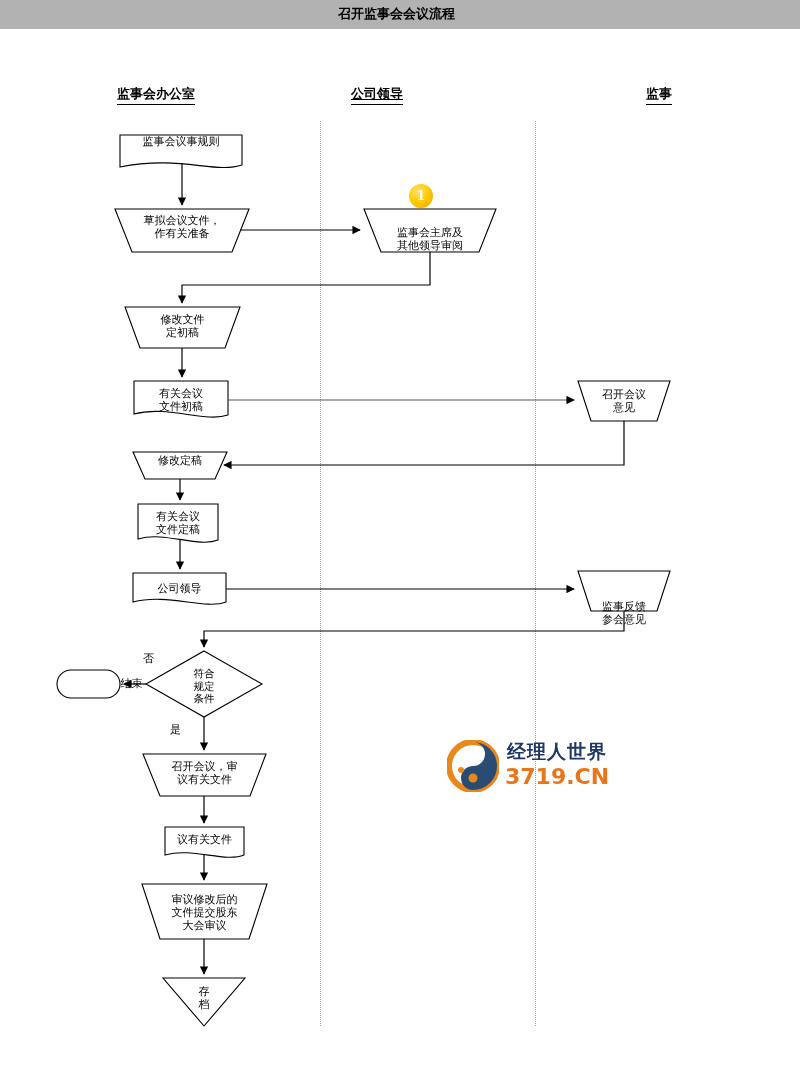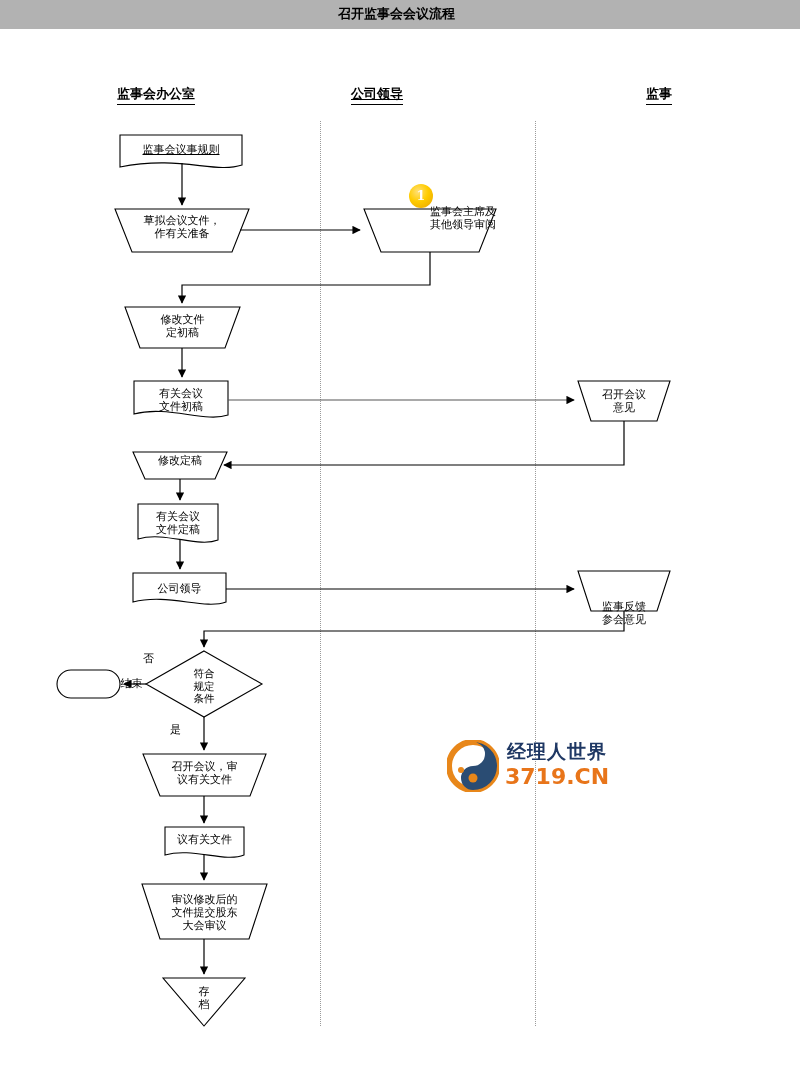--- a/index.html
+++ b/index.html
@@ -211,26 +211,26 @@
     <path d="M 204 717 L 204 750" marker-end="url(#arrow)"></path>
 
     <path d="M 204 796 L 204 823" marker-end="url(#arrow)"></path>
 
     <path d="M 204 855 L 204 880" marker-end="url(#arrow)"></path>
 
     <path d="M 204 939 L 204 974" marker-end="url(#arrow)"></path>
   </g>
 </svg>
 
-<div class="node-label" style="left:120px; top:143px; width:122px;text-decoration:underline;">监事会议事规则</div>
+<div class="node-label" style="left:120px; top:135px; width:122px;">监事会议事规则</div>
 
 <div class="node-label" style="left:115px; top:214px; width:134px;">草拟会议文件，
 作有关准备</div>
 
-<div class="node-label" style="left:364px; top:205px; width:132px;text-align:right;">监事会主席及
+<div class="node-label" style="left:364px; top:226px; width:132px;">监事会主席及
 其他领导审阅</div>
 
 <div class="node-label" style="left:125px; top:313px; width:115px;">修改文件
 定初稿</div>
 
 <div class="node-label" style="left:134px; top:387px; width:94px;">有关会议
 文件初稿</div>
 
 <div class="node-label" style="left:578px; top:388px; width:92px;">召开会议
 意见</div>

